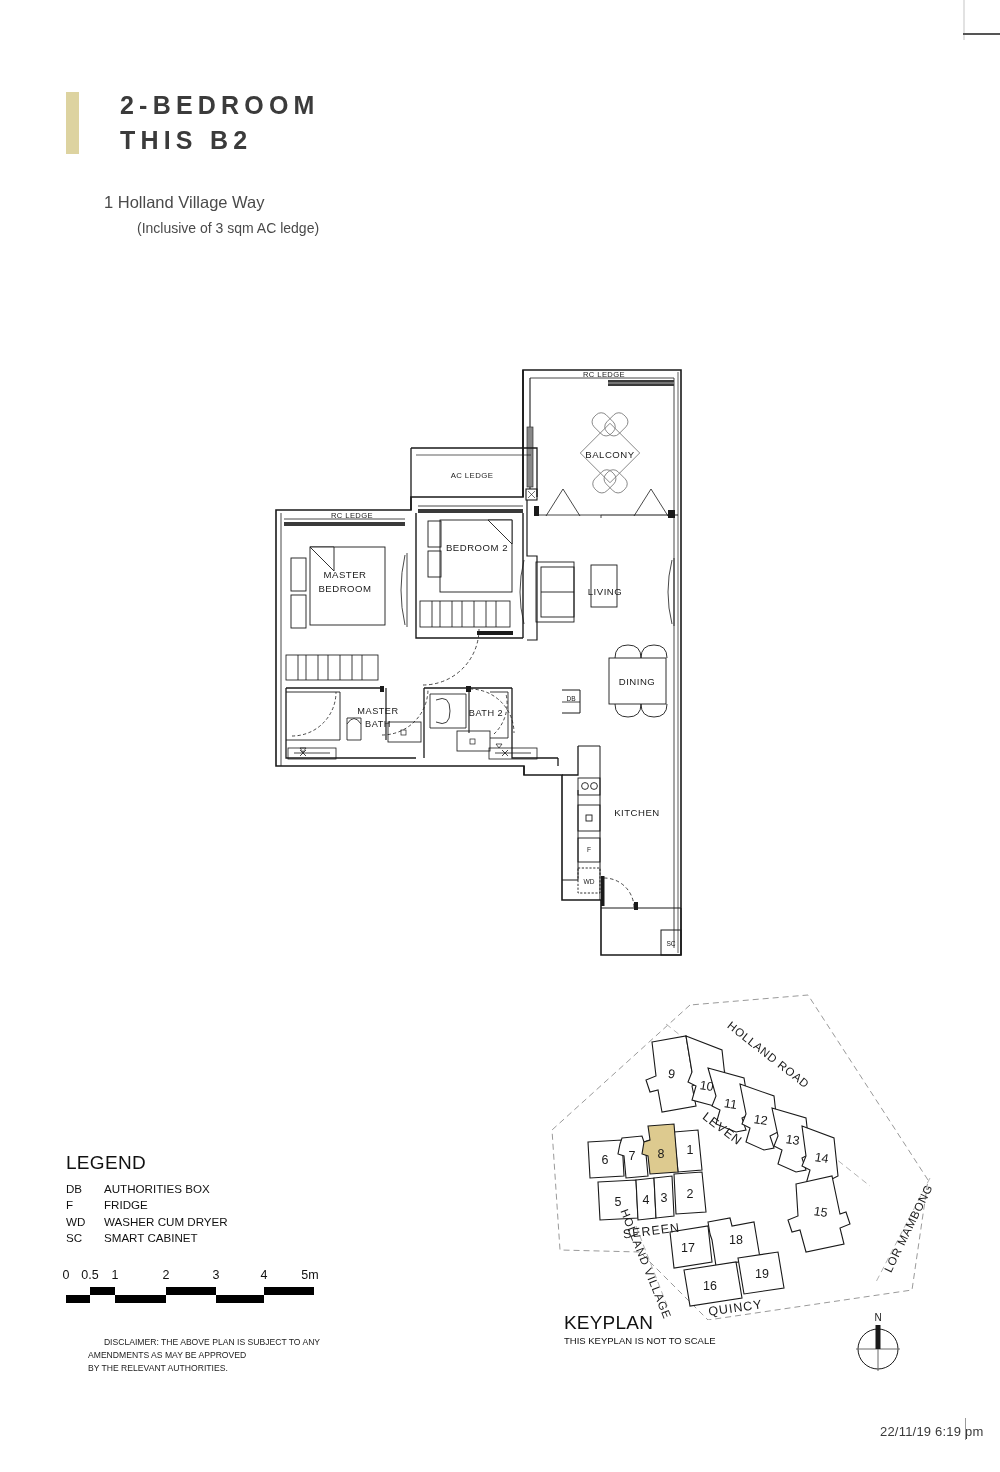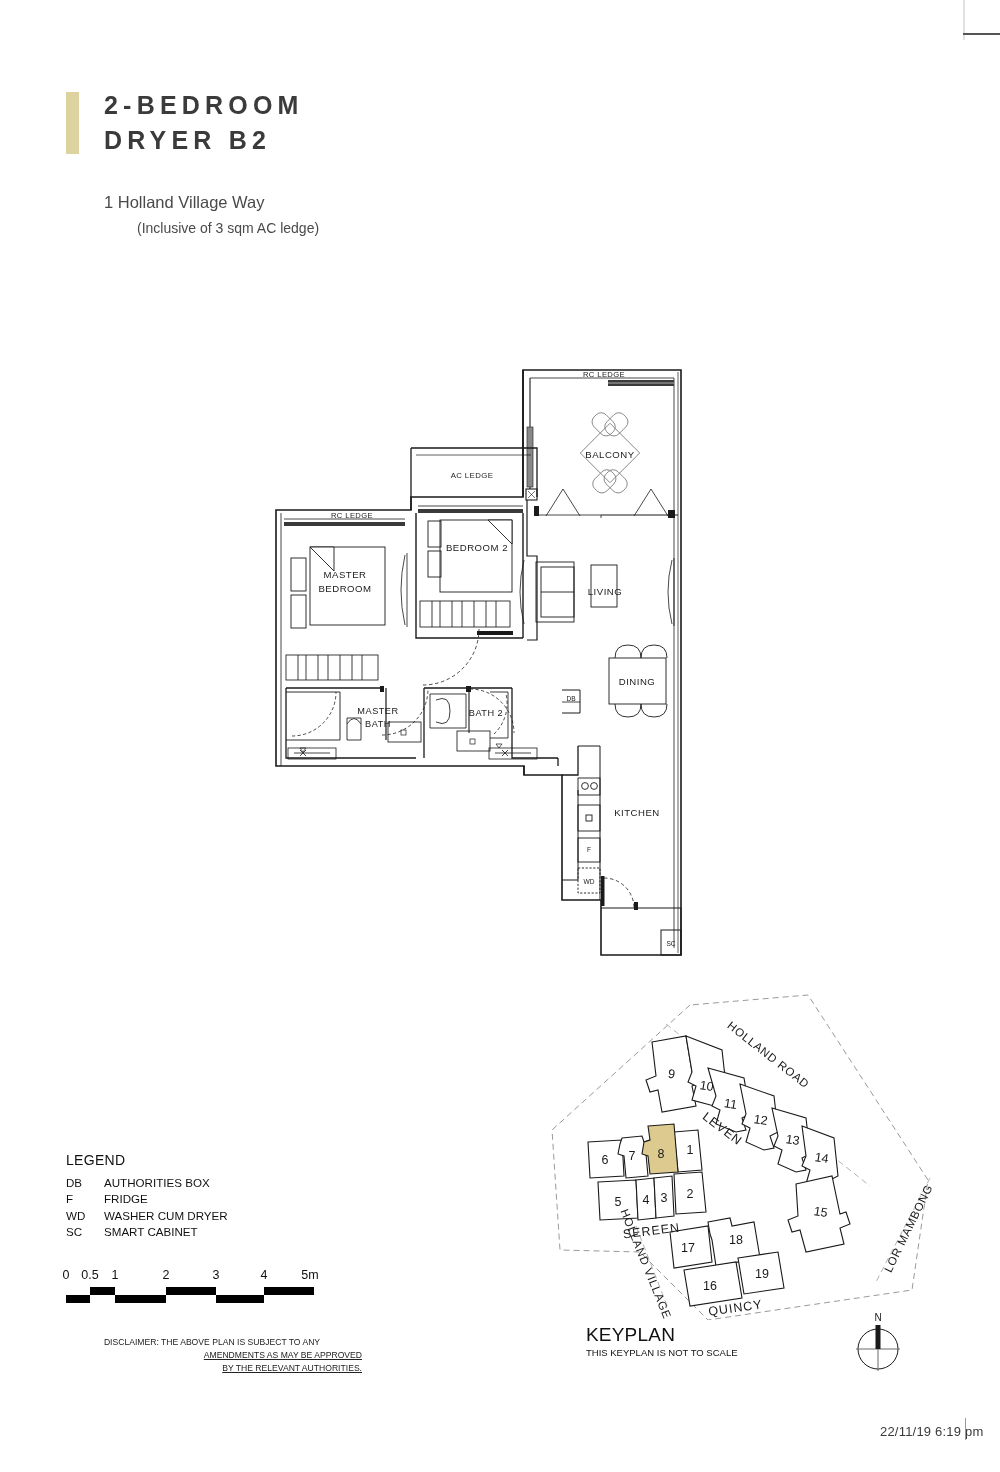--- a/index.html
+++ b/index.html
@@ -7,73 +7,73 @@
     width:1000px;height:1472px;position:relative;background:#ffffff;
     font-family:"Liberation Sans","DejaVu Sans",sans-serif;color:#333;
     overflow:hidden;
   }
   .crop-mark-v{position:absolute;left:963px;top:0;width:2px;height:40px;background:#e2e2e2;}
   .crop-mark-h{position:absolute;left:963px;top:33px;width:37px;height:2px;background:#555;}
 
   
   #header{position:absolute;left:66px;top:88px;width:420px;}
   .accent-bar{position:absolute;left:0;top:4px;width:13px;height:62px;background:#ddd3a0;}
-  .title-block{margin-left:38px;}
+  .title-block{margin-left:54px;}
   .title-line{font-size:25px;font-weight:bold;letter-spacing:5.2px;color:#3b3b3b;line-height:1.38;}
   .addr-block{margin-left:38px;margin-top:32px;color:#4a4a4a;font-size:16.5px;line-height:1.62;}
   .addr-row{display:flex;align-items:center;}
   .addr-key{width:52px;flex:0 0 52px;}
   .addr-sub{font-size:14px;margin-left:33px;margin-top:1px;color:#4a4a4a;}
 
   
   #plan{position:absolute;left:0;top:0;width:1000px;height:1000px;}
   #plan svg{display:block;}
 
   
   #legend{position:absolute;left:66px;top:1152px;width:330px;}
-  .legend-title{font-size:14px;color:#111;letter-spacing:.3px;}
+  .legend-title{font-size:19px;color:#111;letter-spacing:.3px;}
   .legend-rows{margin-top:7px;}
   .legend-row{display:flex;font-size:11.6px;color:#111;line-height:1.42;}
   .legend-abbr{width:38px;flex:0 0 38px;}
   .legend-desc{flex:1;}
 
   #scalebar{position:absolute;left:62px;top:1268px;width:250px;}
   .scale-nums{position:relative;height:16px;}
   .scale-num{position:absolute;font-size:12.5px;color:#111;transform:translateX(-50%);}
   .scale-graphic{position:relative;height:17px;margin-top:2px;}
   .sc-seg{position:absolute;height:8px;background:#000;}
 
   #disclaimer{position:absolute;left:62px;top:1336px;width:300px;font-size:8.6px;
     color:#222;line-height:1.5;}
   #disclaimer .dl-1{text-align:center;}
-  #disclaimer .dl-2,#disclaimer .dl-3{text-align:right;padding-left:26px;text-decoration:underline;}
+  #disclaimer .dl-2,#disclaimer .dl-3{text-align:left;padding-left:26px;}
 
   
   #keyplan{position:absolute;left:540px;top:990px;width:420px;height:330px;}
   #keyplan svg{display:block;}
-  #keyplan-caption{position:absolute;left:586px;top:1312px;margin-top:12px;}
+  #keyplan-caption{position:absolute;left:564px;top:1312px;}
   .kp-title{font-size:19px;color:#111;letter-spacing:.2px;}
   .kp-sub{font-size:9.5px;color:#111;margin-top:1px;}
   #compass{position:absolute;left:850px;top:1310px;width:56px;height:64px;}
 
   #timestamp{position:absolute;left:880px;top:1424px;font-size:13px;color:#3a3a3a;
     letter-spacing:.2px;}
   #ts-rule{position:absolute;left:965px;top:1418px;width:1px;height:22px;background:#9a9a9a;}
 </style>
 </head>
 <body>
 
 <div class="crop-mark-v"></div>
 <div class="crop-mark-h"></div>
 
 <div id="header">
   <div class="accent-bar"></div>
   <div class="title-block">
     <div class="title-line">2-BEDROOM</div>
-    <div class="title-line">DRYER B2</div>
+    <div class="title-line">THIS B2</div>
   </div>
   <div class="addr-block">
     <div class="addr-row">
       <span>1 Holland Village Way</span>
     </div>
     <div class="addr-sub">(Inclusive of 3 sqm AC ledge)</div>
   </div>
 </div>
 
 <div id="plan">

